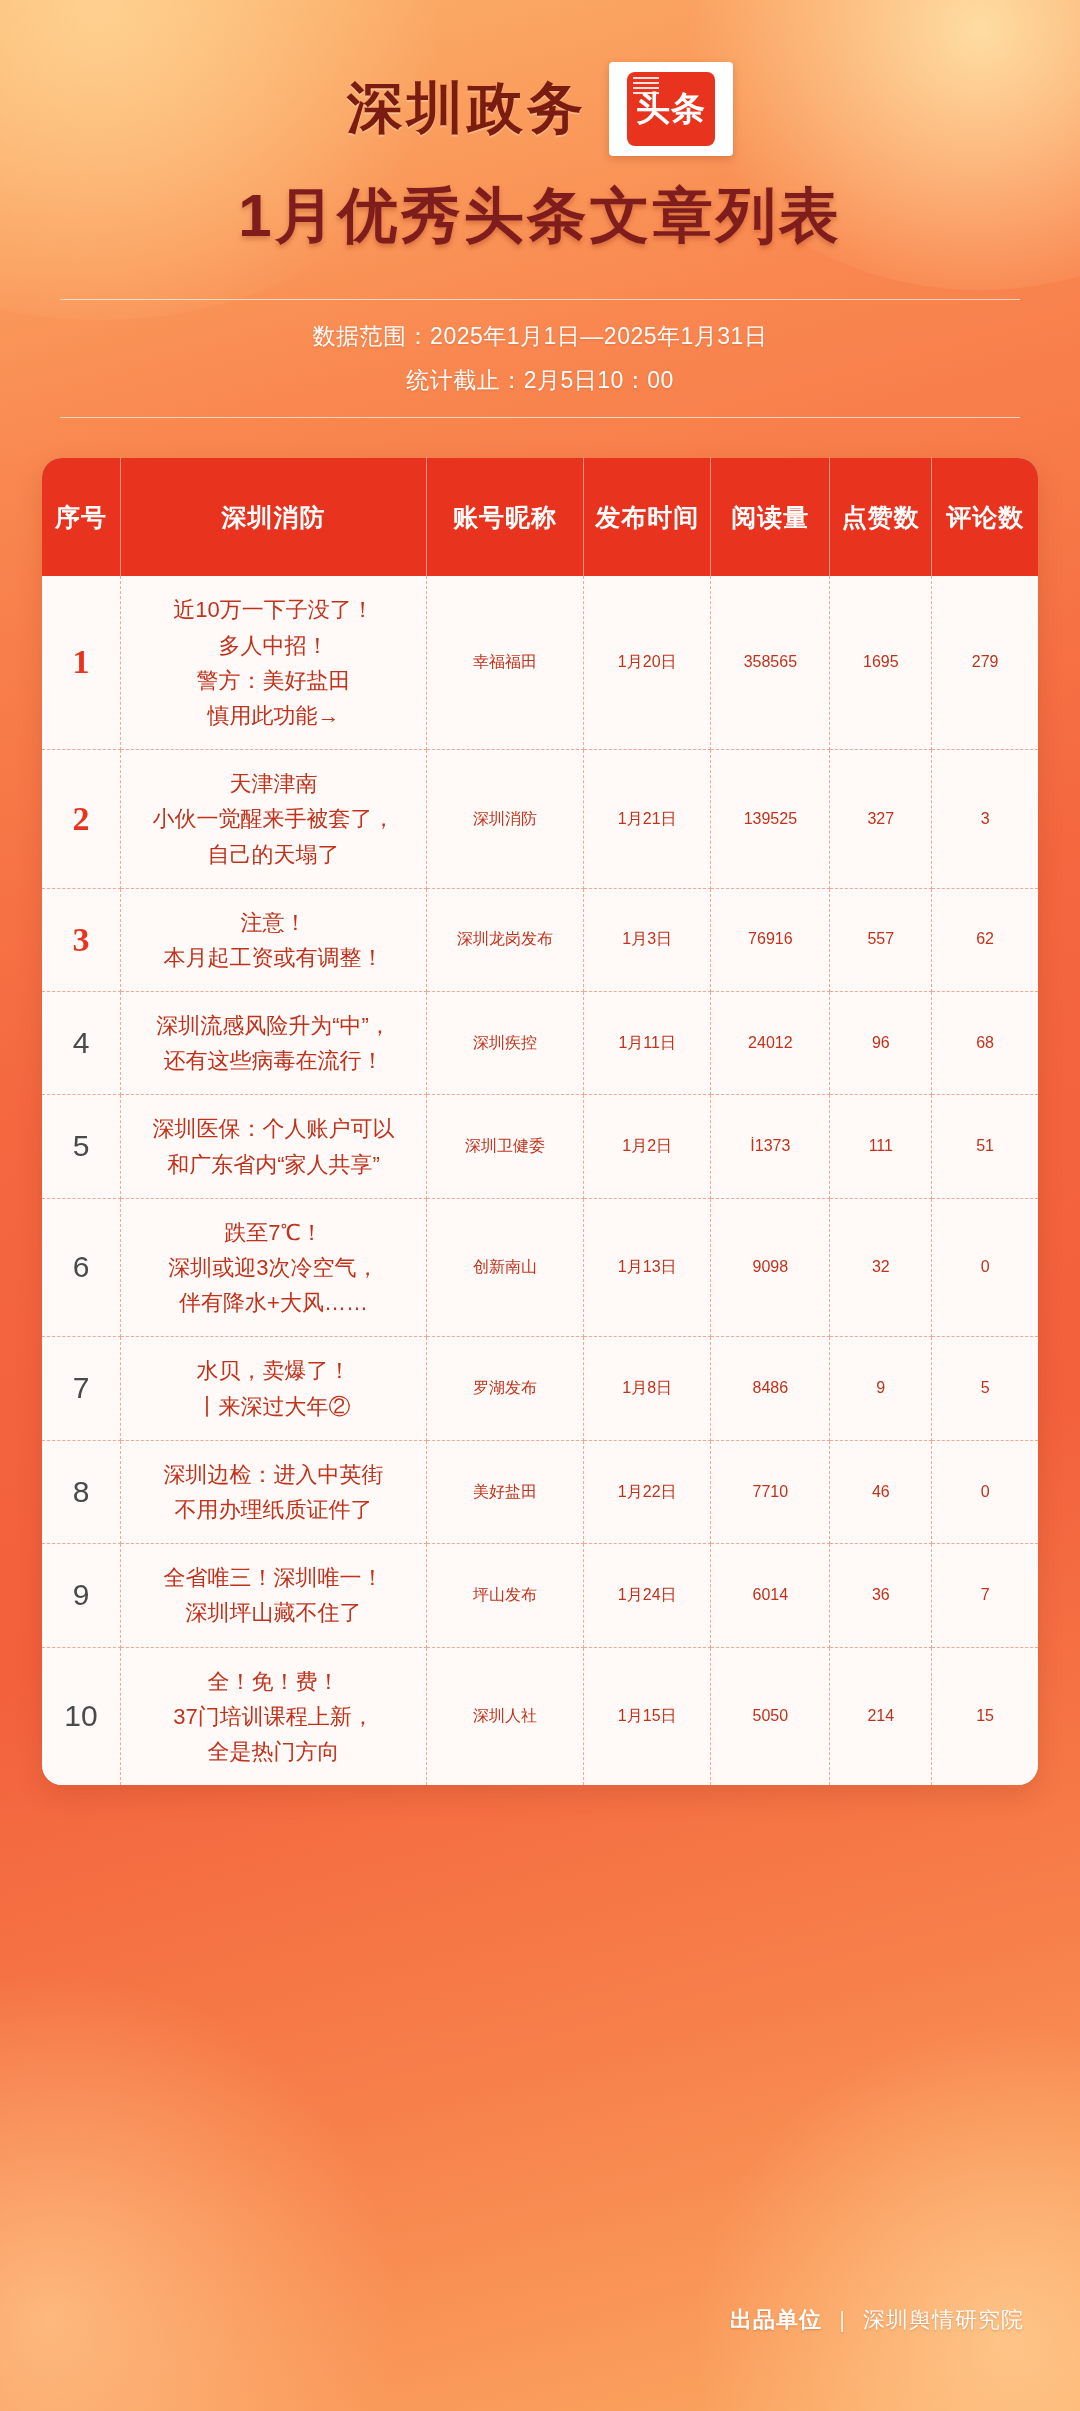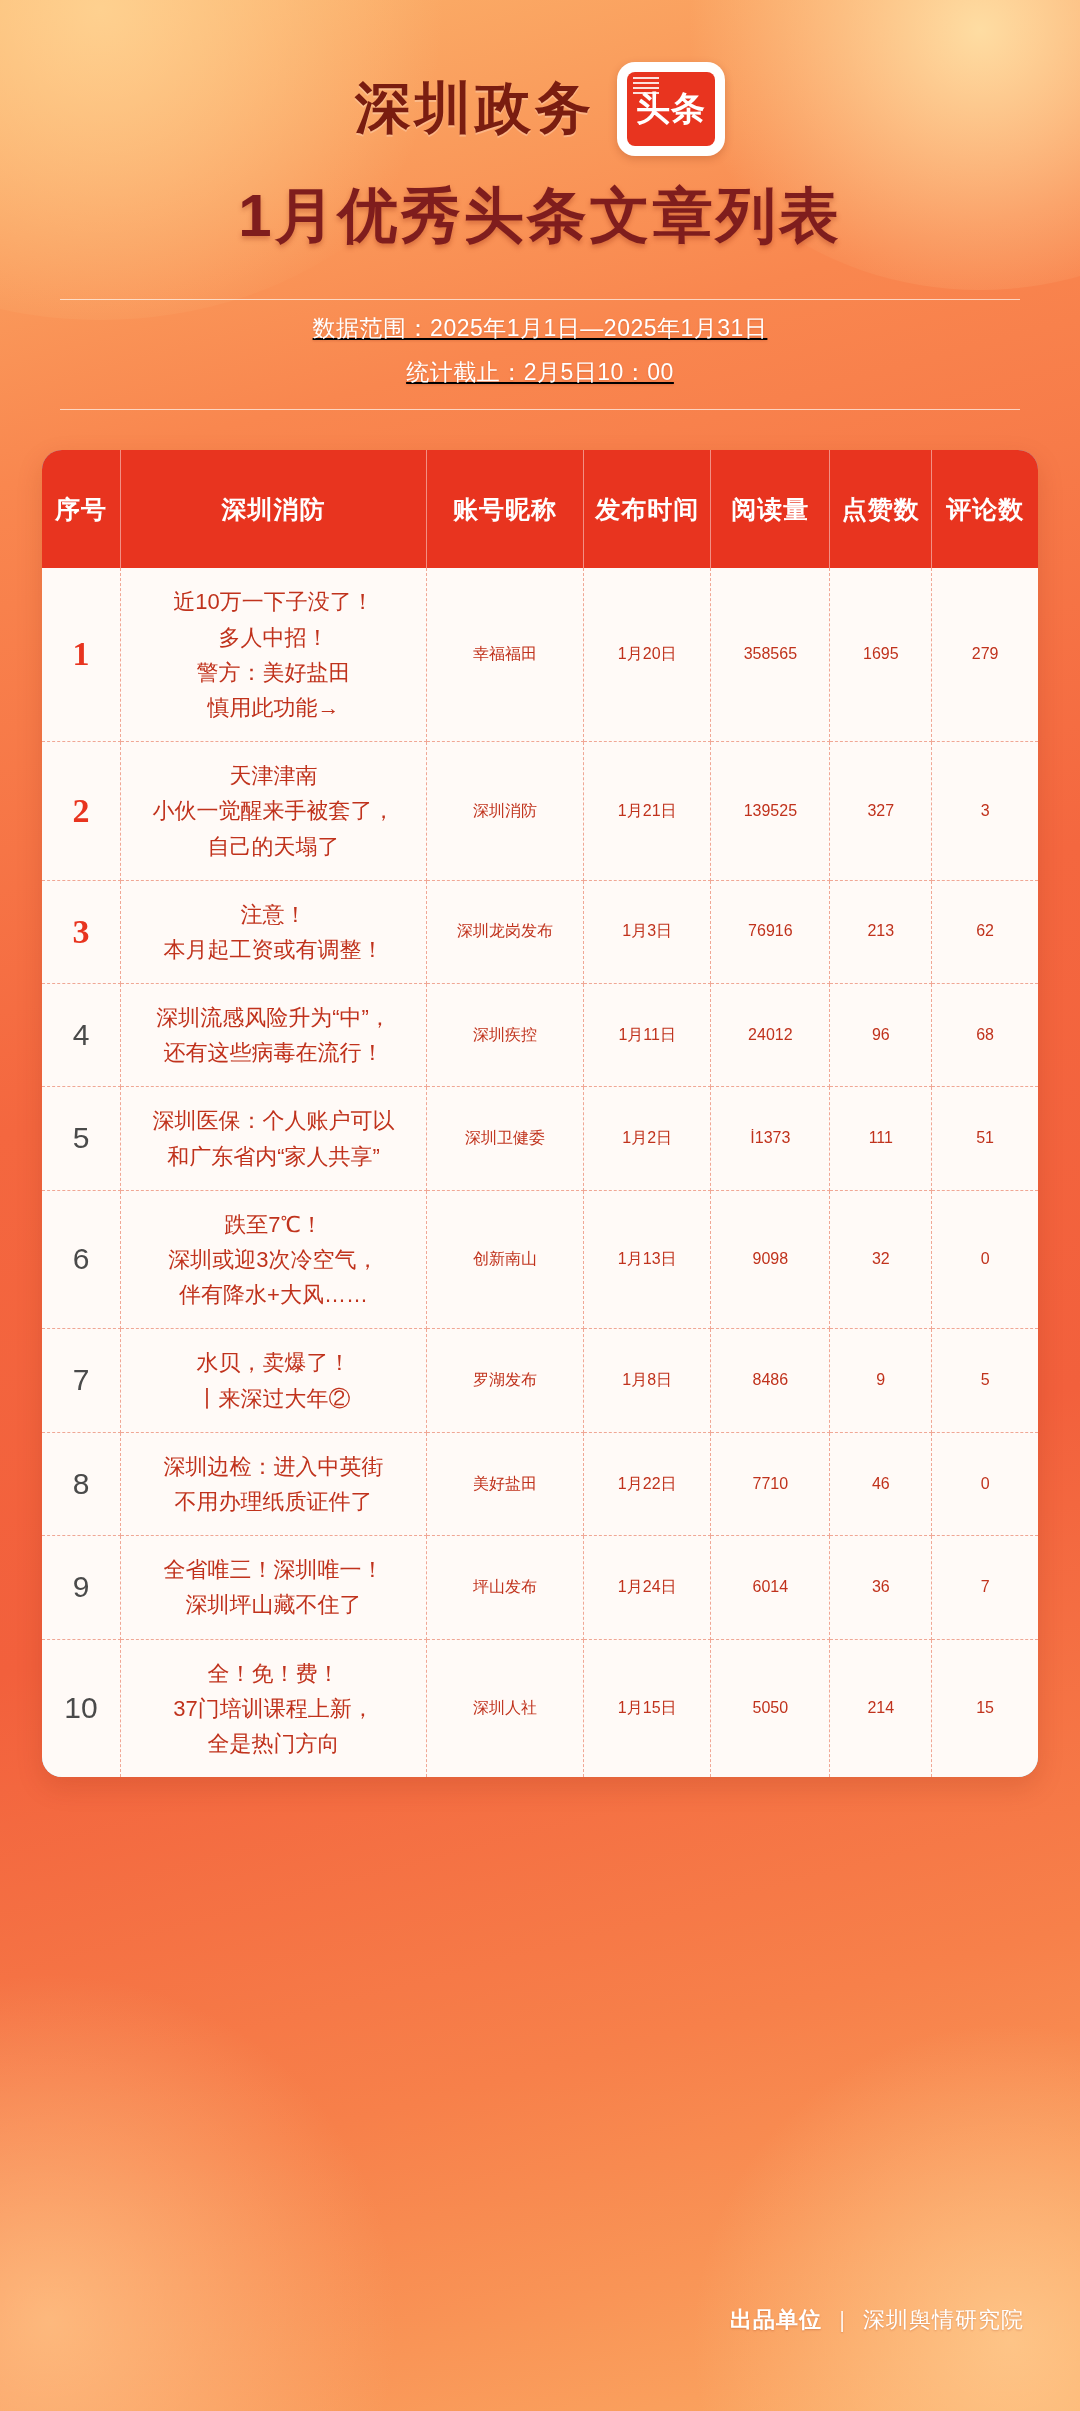--- a/index.html
+++ b/index.html
@@ -61,23 +61,23 @@
   }
   .title-main {
     font-family: "Liberation Serif", serif;
     font-weight: bold;
     font-size: 56px;
     letter-spacing: 4px;
     color: #7a1d10;
     text-shadow: 0 2px 0 rgba(255,255,255,0.25);
   }
   .logo {
-    width: 108px; height: 94px;
+    width: 124px; height: 94px;
     background: #ffffff;
-    border-radius: 18px;
+    border-radius: 4px;
     box-shadow: 0 3px 8px rgba(120,30,10,0.22);
     display: flex; align-items: center; justify-content: center;
     position: relative;
     overflow: hidden;
   }
   .logo-inner {
     width: 88px; height: 74px;
     background: #e8341f;
     border-radius: 8px;
     display: flex; align-items: center; justify-content: center;
@@ -101,22 +101,21 @@
     font-weight: bold;
     font-size: 60px;
     letter-spacing: 3px;
     color: #7f1d1d;
     text-shadow: 0 3px 5px rgba(150,40,15,0.35);
   }
 
   .meta {
     margin-top: 42px;
     position: relative;
-    padding: 8px 0 10px;
-    text-decoration: underline;
+    padding: 16px 0 10px;
   }
   .meta .rule {
     position: absolute; left: 60px; right: 60px; height: 1px;
     background: rgba(255,255,255,0.65);
   }
   .meta .rule.top { top: 0; }
   .meta .rule.bot { bottom: -6px; }
   .meta-line {
     font-size: 23px;
     color: #ffffff;
@@ -286,21 +285,21 @@
         </tr>
         <tr>
           <td class="rank top">3</td>
           <td class="title">
             <span class="cell-line">注意！</span>
             <span class="cell-line">本月起工资或有调整！</span>
           </td>
           <td class="account">深圳龙岗发布</td>
           <td class="date">1月3日</td>
           <td class="num">76916</td>
-          <td class="num">213</td>
+          <td class="num">557</td>
           <td class="num">62</td>
         </tr>
         <tr>
           <td class="rank">4</td>
           <td class="title">
             <span class="cell-line">深圳流感风险升为“中”，</span>
             <span class="cell-line">还有这些病毒在流行！</span>
           </td>
           <td class="account">深圳疾控</td>
           <td class="date">1月11日</td>

